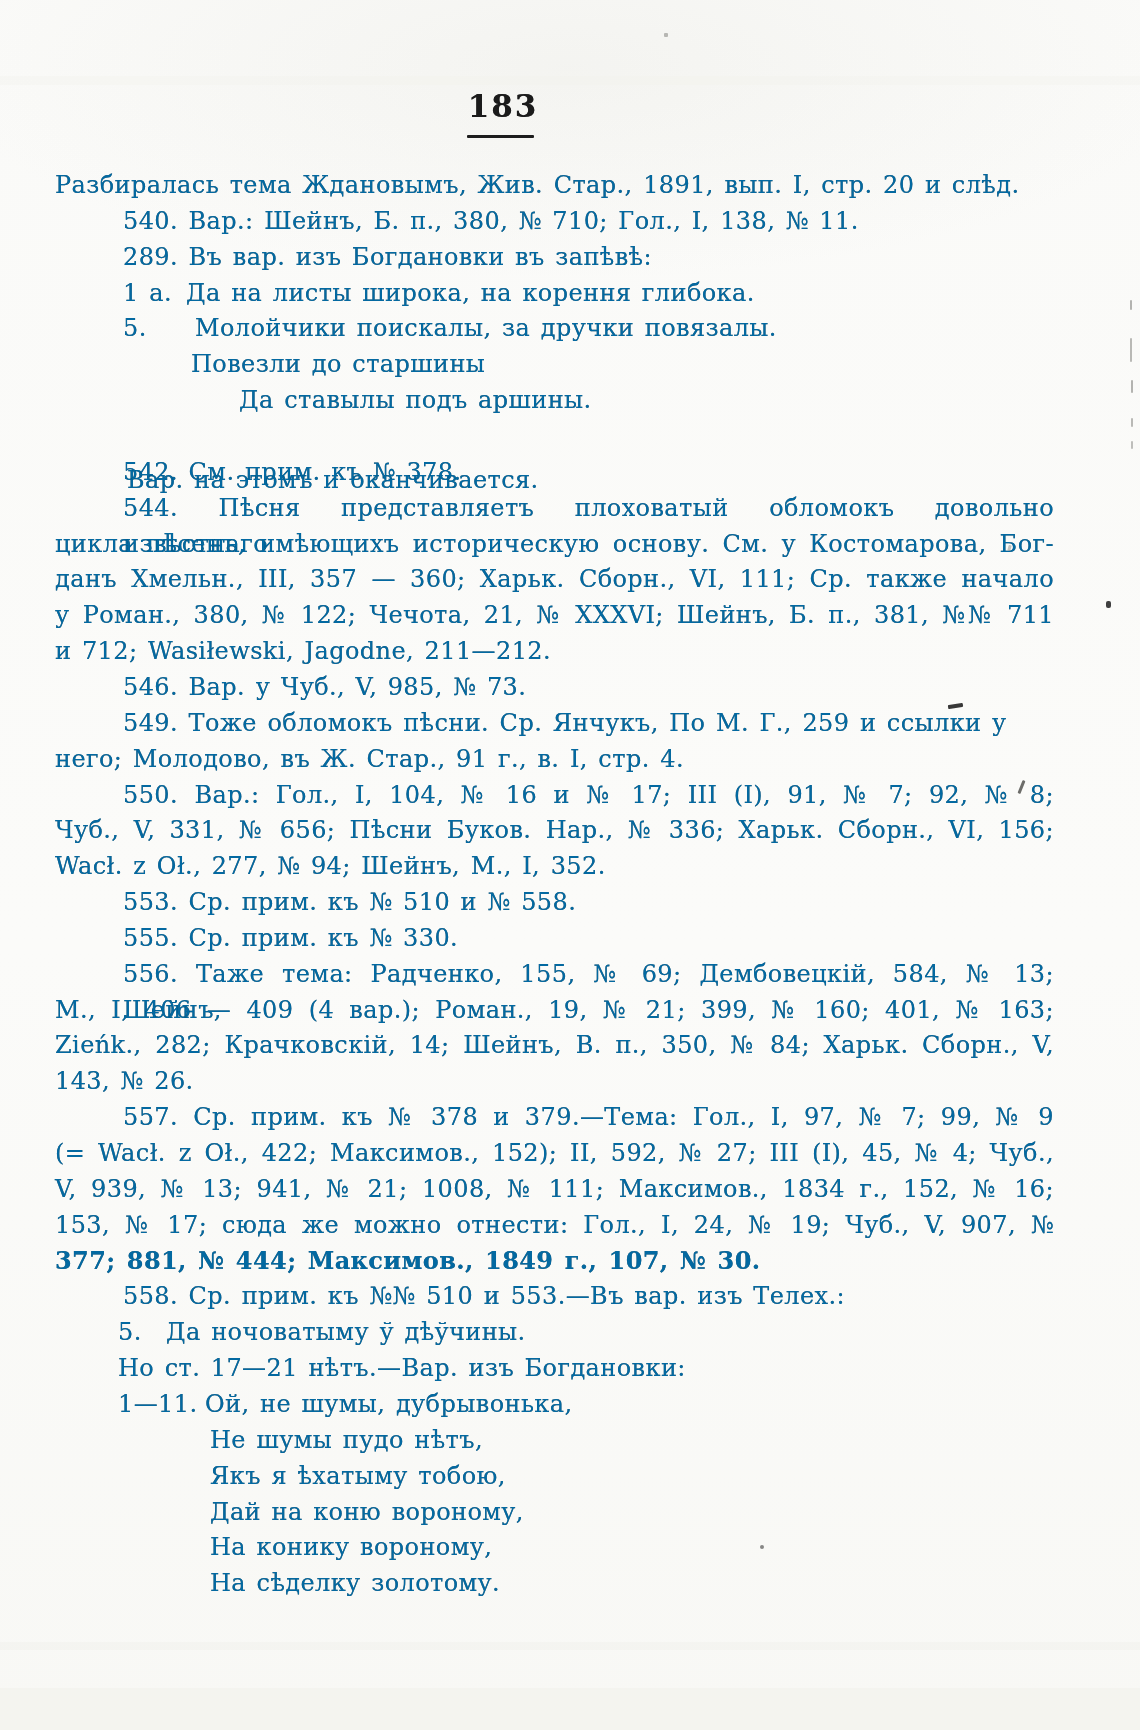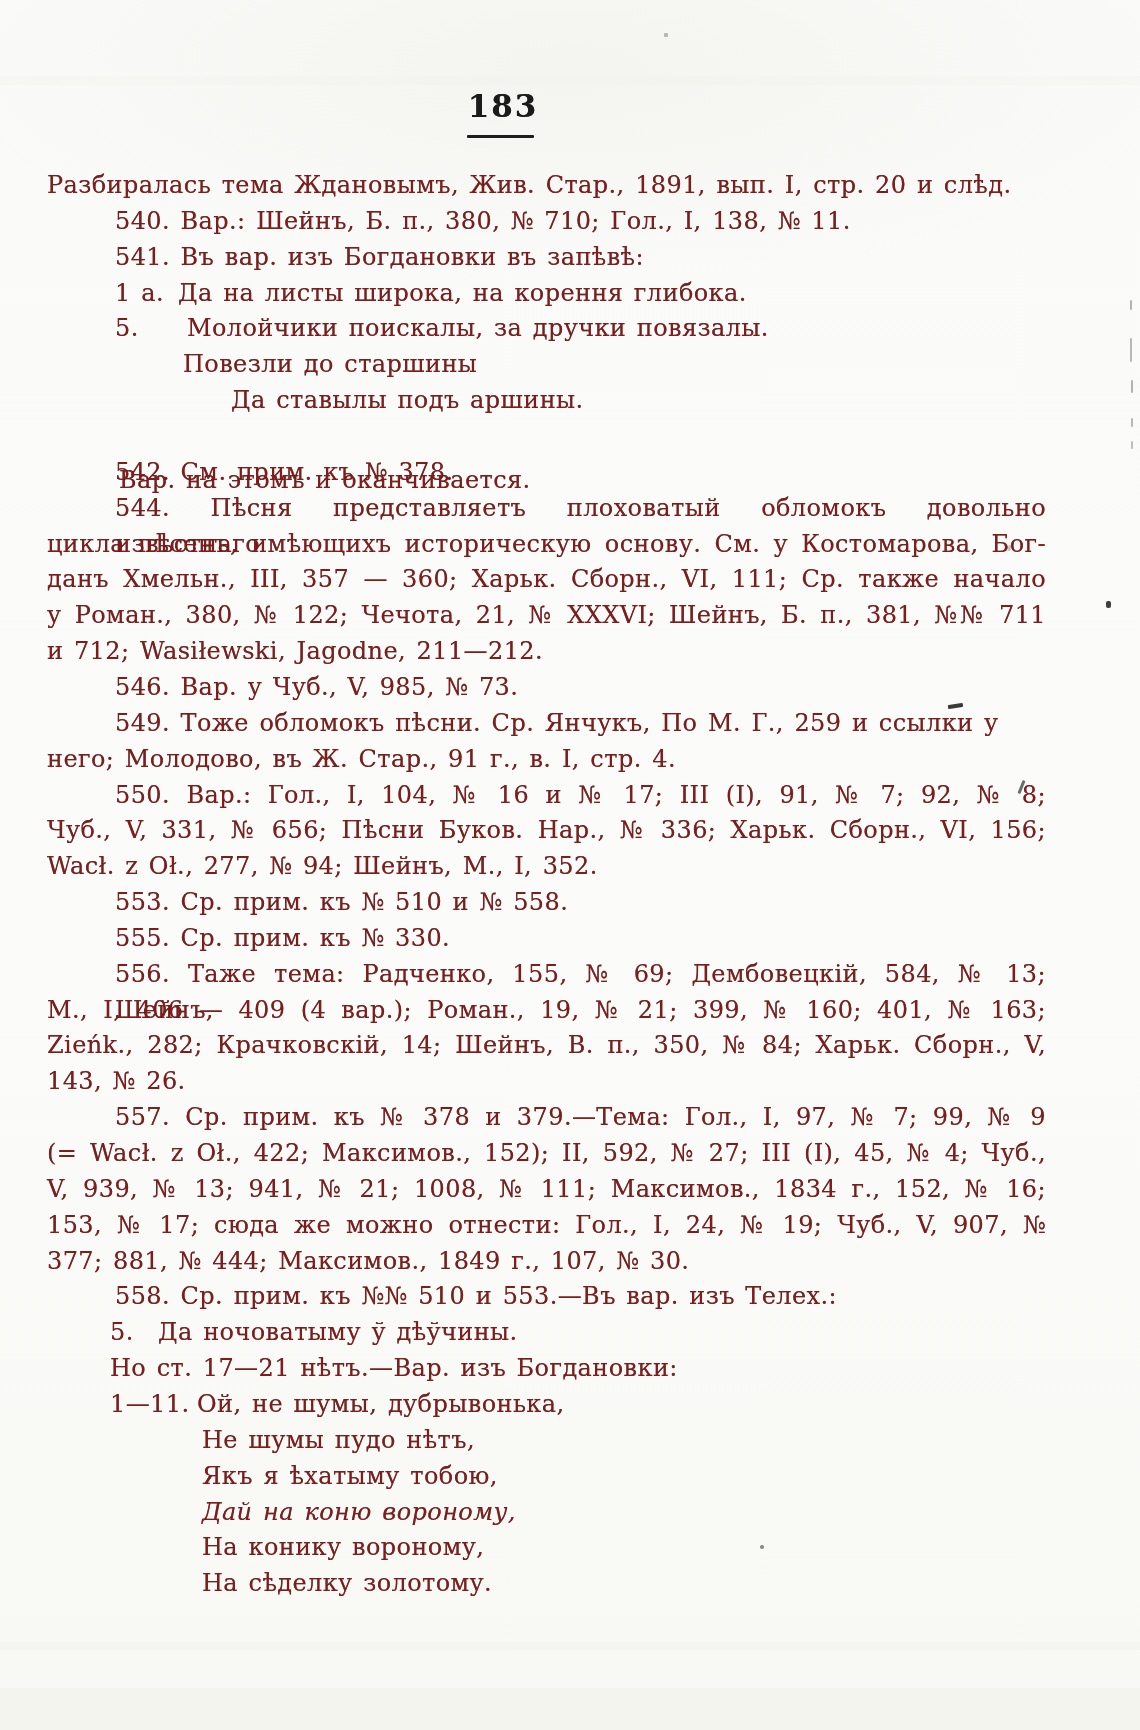--- a/index.html
+++ b/index.html
@@ -15,21 +15,21 @@
       radial-gradient(ellipse 900px 300px at 50% 4%, rgba(225,225,218,.25), rgba(0,0,0,0) 70%),
       linear-gradient(180deg, #fafaf8 0%, #fbfbf9 55%, #f8f8f5 100%);
   }
   .band{position:absolute;left:0;width:1140px;background:#efefe9;}
   #page-number-wrap{position:absolute;top:88px;left:433px;width:140px;text-align:center;}
   #page-number{
     font-size:31px;font-weight:bold;letter-spacing:2px;color:#1b1b1b;
     text-shadow:0 0 .5px rgba(0,0,0,.6);
   }
   #page-rule{position:absolute;top:135px;left:467px;width:67px;height:3px;background:#1d1d1d;border-radius:1px;}
-  #text-block{position:absolute;top:167px;left:0;width:904px;height:1480px;color:#7f1d1d;}
+  #text-block{position:absolute;top:167px;left:8px;width:904px;height:1480px;color:#0369a1;}
   .line{
     position:absolute;height:36px;line-height:36px;font-size:24px;white-space:nowrap;
     letter-spacing:.4px;word-spacing:2.5px;
     text-shadow:0 0 .45px rgba(10,10,10,.55);
   }
   .lab{font-weight:normal;}
   .para{left:47px;}
   .para-j{left:47px;width:999px;text-align:justify;text-align-last:justify;white-space:normal;}
   .entry{left:115px;}
   .entry-j{left:115px;width:931px;text-align:justify;text-align-last:justify;white-space:normal;}
@@ -53,21 +53,21 @@
 <div class="band" style="top:1688px;height:42px;opacity:.5;"></div>
 
 <div id="page-number-wrap">
   <span id="page-number">183</span>
 </div>
 <div id="page-rule"></div>
 
 <div id="text-block">
     <div class="line para" style="top: 0px;">Разбиралась тема Ждановымъ, Жив. Стар., 1891, вып. I, стр. 20 и слѣд.</div>
     <div class="line entry" style="top: 35.9px;"><span class="lab">540.</span> <span class="txt">Вар.: Шейнъ, Б. п., 380, № 710; Гол., I, 138, № 11.</span></div>
-    <div class="line entry" style="top: 71.7px;"><span class="lab">541.</span> <span class="txt">Въ вар. изъ Богдановки въ запѣвѣ:</span></div>
+    <div class="line entry" style="top: 71.7px;"><span class="lab">289.</span> <span class="txt">Въ вар. изъ Богдановки въ запѣвѣ:</span></div>
     <div class="line verse-1a" style="top: 107.6px;"><span class="lab">1 а.</span> <span class="txt">Да на листы широка, на корення глибока.</span></div>
     <div class="line verse-5" style="top: 143.4px;"><span class="lab">5.</span> <span class="txt">Молойчики поискалы, за дручки повязалы.</span></div>
     <div class="line verse-cont-a" style="top: 179.3px;">Повезли до старшины</div>
     <div class="line verse-cont-a" style="top: 215.1px; margin-left: 48px;">Да ставылы подъ аршины.</div>
     <div class="line aside" style="top: 251px;">Вар. на этомъ и оканчивается.</div>
     <div class="line entry" style="top: 286.8px;"><span class="lab">542.</span> <span class="txt">См. прим. къ № 378.</span></div>
     <div class="line entry-j" style="top: 322.7px;"><span class="lab">544.</span> <span class="txt">Пѣсня представляетъ плоховатый обломокъ довольно извѣстнаго</span></div>
     <div class="line para-j" style="top: 358.5px;">цикла пѣсенъ, имѣющихъ историческую основу. См. у Костомарова, Бог-</div>
     <div class="line para-j" style="top: 394.4px;">данъ Хмельн., III, 357 — 360; Харьк. Сборн., VI, 111; Ср. также начало</div>
     <div class="line para-j" style="top: 430.2px;">у Роман., 380, № 122; Чечота, 21, № XXXVI; Шейнъ, Б. п., 381, №№ 711</div>
@@ -81,28 +81,28 @@
     <div class="line entry" style="top: 717px;"><span class="lab">553.</span> <span class="txt">Ср. прим. къ № 510 и № 558.</span></div>
     <div class="line entry" style="top: 752.9px;"><span class="lab">555.</span> <span class="txt">Ср. прим. къ № 330.</span></div>
     <div class="line entry-j" style="top: 788.7px;"><span class="lab">556.</span> <span class="txt">Таже тема: Радченко, 155, № 69; Дембовецкій, 584, № 13; Шейнъ,</span></div>
     <div class="line para-j" style="top: 824.6px;">М., I, 406 — 409 (4 вар.); Роман., 19, № 21; 399, № 160; 401, № 163;</div>
     <div class="line para-j" style="top: 860.4px;">Zieńk., 282; Крачковскій, 14; Шейнъ, В. п., 350, № 84; Харьк. Сборн., V,</div>
     <div class="line para" style="top: 896.3px;">143, № 26.</div>
     <div class="line entry-j" style="top: 932.1px;"><span class="lab">557.</span> <span class="txt">Ср. прим. къ № 378 и 379.—Тема: Гол., I, 97, № 7; 99, № 9</span></div>
     <div class="line para-j" style="top: 968px;">(= Wacł. z Oł., 422; Максимов., 152); II, 592, № 27; III (I), 45, № 4; Чуб.,</div>
     <div class="line para-j" style="top: 1003.8px;">V, 939, № 13; 941, № 21; 1008, № 111; Максимов., 1834 г., 152, № 16;</div>
     <div class="line para-j" style="top: 1039.7px;">153, № 17; сюда же можно отнести: Гол., I, 24, № 19; Чуб., V, 907, №</div>
-    <div class="line para" style="top: 1075.5px;">377; 881, № 444; Максимов., 1849 г., 107, № 30.</div>
+    <div class="line para" style="top: 1075.5px; font-weight: bold;">377; 881, № 444; Максимов., 1849 г., 107, № 30.</div>
     <div class="line entry" style="top: 1111.4px;"><span class="lab">558.</span> <span class="txt">Ср. прим. къ №№ 510 и 553.—Въ вар. изъ Телех.:</span></div>
     <div class="line verse-5b" style="top: 1147.2px;"><span class="lab">5.</span> <span class="txt">Да ночоватыму ў дѣўчины.</span></div>
     <div class="line aside2" style="top: 1183px;">Но ст. 17—21 нѣтъ.—Вар. изъ Богдановки:</div>
     <div class="line verse-111" style="top: 1218.9px;"><span class="lab">1—11.</span> <span class="txt">Ой, не шумы, дубрывонька,</span></div>
     <div class="line verse-cont-b" style="top: 1254.8px;">Не шумы пудо нѣтъ,</div>
     <div class="line verse-cont-b" style="top: 1290.6px;">Якъ я ѣхатыму тобою,</div>
-    <div class="line verse-cont-b" style="top: 1326.5px; font-style: italic;">Дай на коню вороному,</div>
+    <div class="line verse-cont-b" style="top: 1326.5px;">Дай на коню вороному,</div>
     <div class="line verse-cont-b" style="top: 1362.3px;">На конику вороному,</div>
     <div class="line verse-cont-b" style="top: 1398.2px;">На сѣделку золотому.</div>
   </div>
 
 <div class="speck" style="left:664px;top:33px;width:4px;height:4px;opacity:.6;"></div>
 <div class="speck" style="left:1130px;top:300px;width:2px;height:10px;opacity:.65;"></div>
 <div class="speck" style="left:1130px;top:338px;width:2px;height:24px;opacity:.6;"></div>
 <div class="speck" style="left:1131px;top:380px;width:2px;height:13px;opacity:.65;"></div>
 <div class="speck" style="left:1131px;top:418px;width:2px;height:9px;opacity:.6;"></div>
 <div class="speck" style="left:1131px;top:441px;width:2px;height:8px;opacity:.55;"></div>

